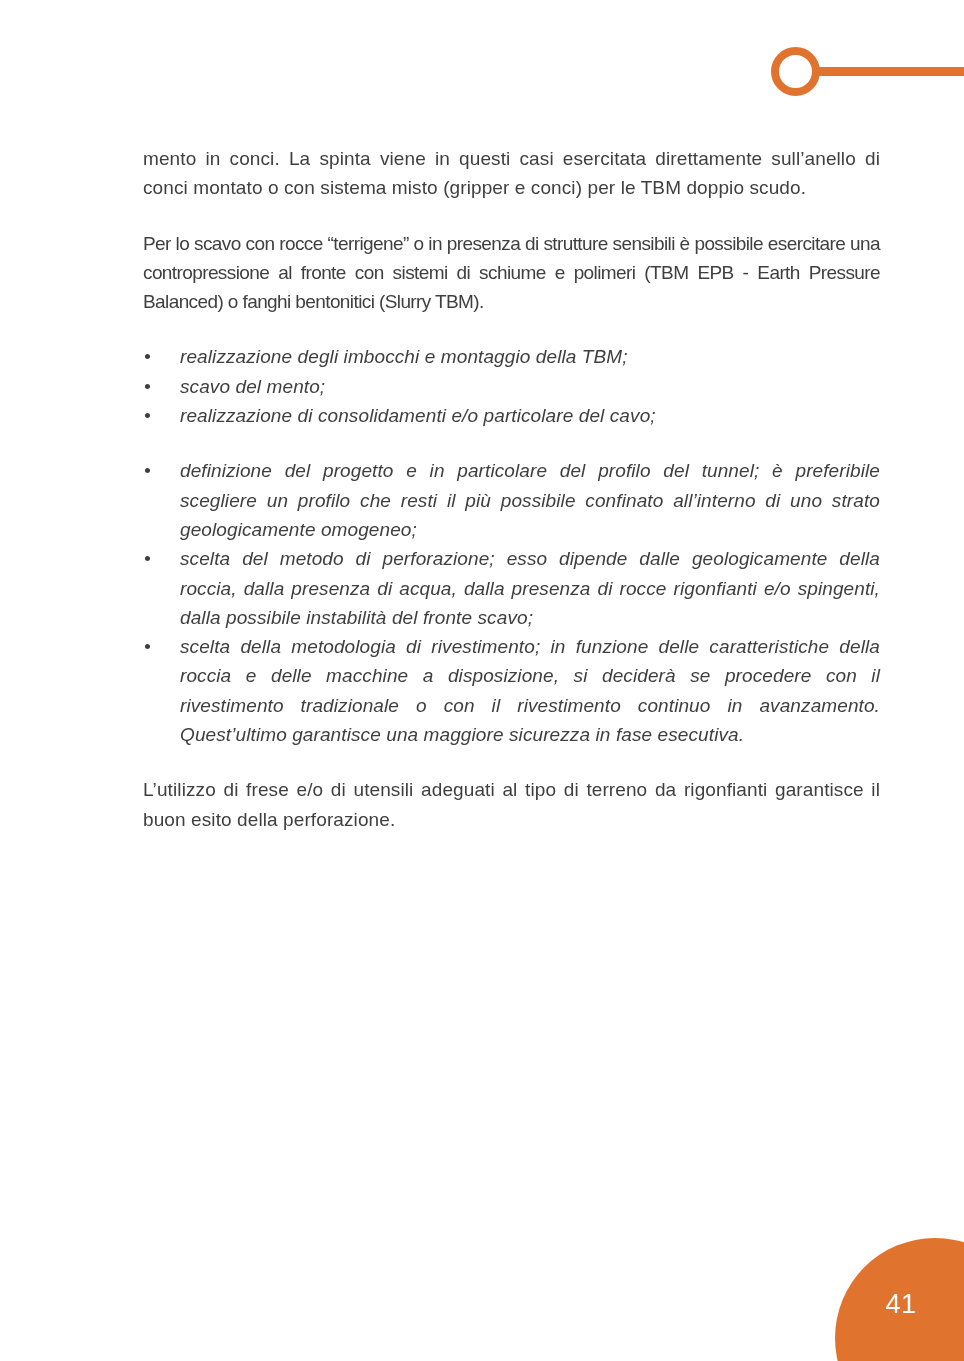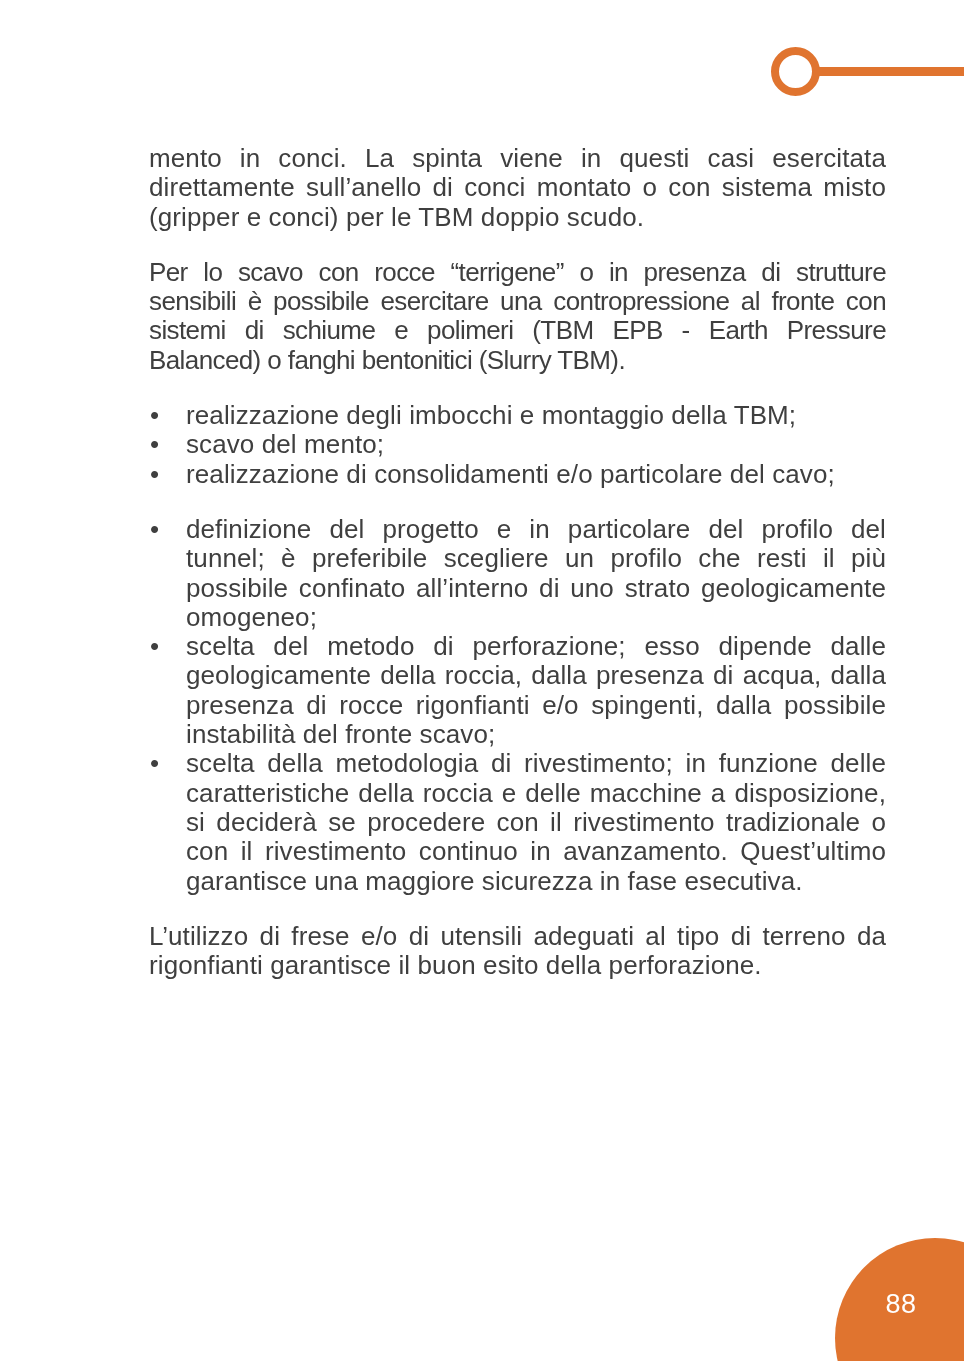--- a/index.html
+++ b/index.html
@@ -28,37 +28,38 @@
     position: absolute;
     left: 816px;
     top: 67px;
     width: 148px;
     height: 9px;
     background: var(--accent, #e0742f);
   }
   
   .content {
     position: absolute;
-    left: 149px;
+    left: 143px;
     top: 144px;
     width: 737px;
-    font-size: 26px;
+    font-size: 19px;
     line-height: 29.3px;
     font-weight: 300;
     letter-spacing: 0.1px;
   }
   .content p {
     margin: 0 0 26px 0;
     text-align: justify;
   }
   .content p.tight { letter-spacing: -0.6px; }
   .content ul {
     list-style: none;
     margin: 4px 0 26px 0;
     padding: 0;
+    font-style: italic;
   }
   .content li {
     position: relative;
     padding-left: 37px;
     text-align: justify;
   }
   .content li::before {
     content: "\2022";
     position: absolute;
     left: 1px;
@@ -109,15 +110,15 @@
     <ul>
       <li>definizione del progetto e in particolare del profilo del tunnel; è preferibile scegliere un profilo che resti il più possibile confinato all’interno di uno strato geologicamente omogeneo;</li>
       <li>scelta del metodo di perforazione; esso dipende dalle geologicamente della roccia, dalla presenza di acqua, dalla presenza di rocce rigonfianti e/o spingenti, dalla possibile instabilità del fronte scavo;</li>
       <li>scelta della metodologia di rivestimento; in funzione delle caratteristiche della roccia e delle macchine a disposizione, si deciderà se procedere con il rivestimento tradizionale o con il rivestimento continuo in avanzamento. Quest’ultimo garantisce una maggiore sicurezza in fase esecutiva.</li>
     </ul>
 
     <p>L’utilizzo di frese e/o di utensili adeguati al tipo di terreno da rigonfianti garantisce il buon esito della perforazione.</p>
   </main>
 
   <div class="page-badge"></div>
-  <span class="page-number">88</span>
+  <span class="page-number">41</span>
 
 </div>
 
 </body></html>

